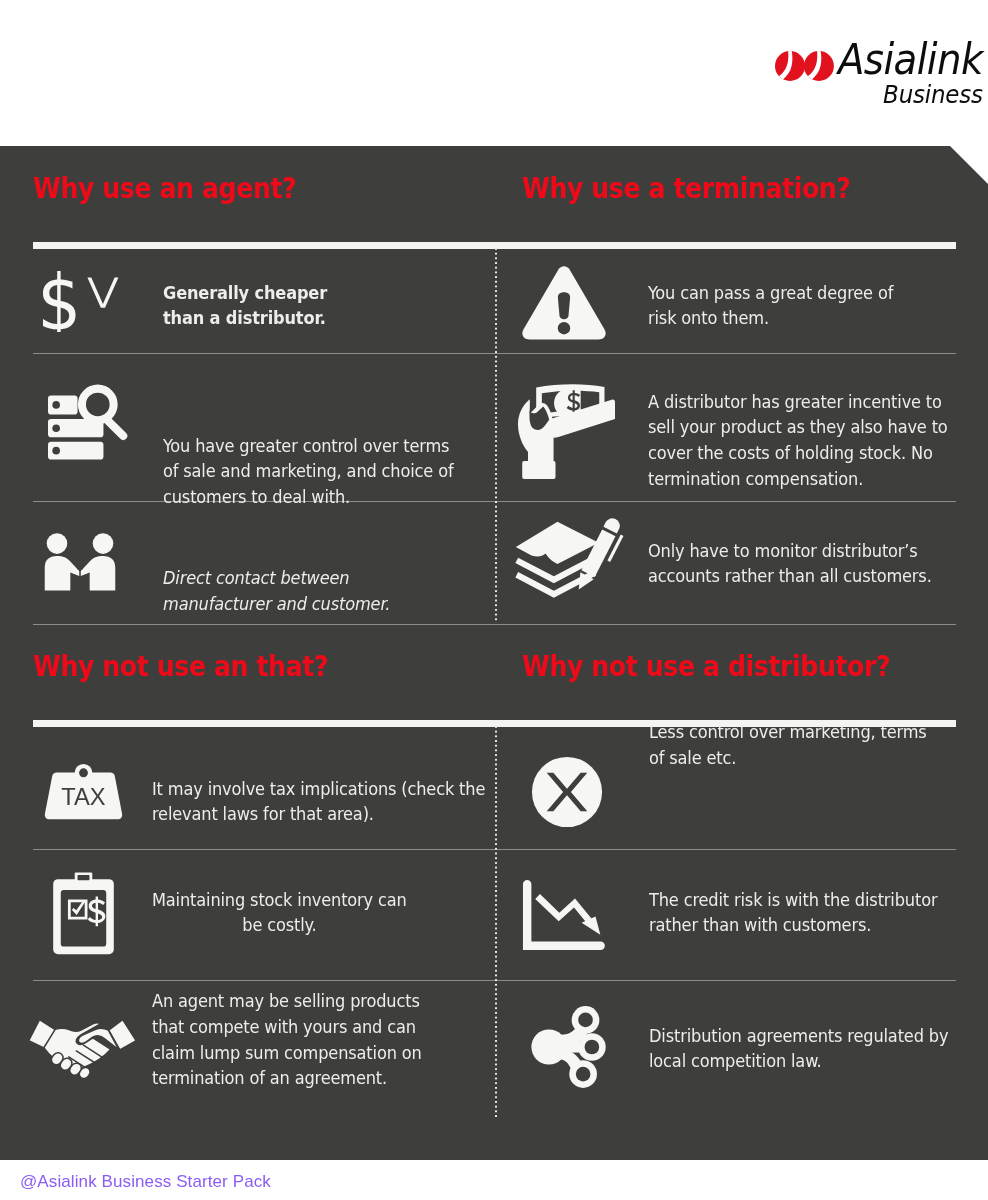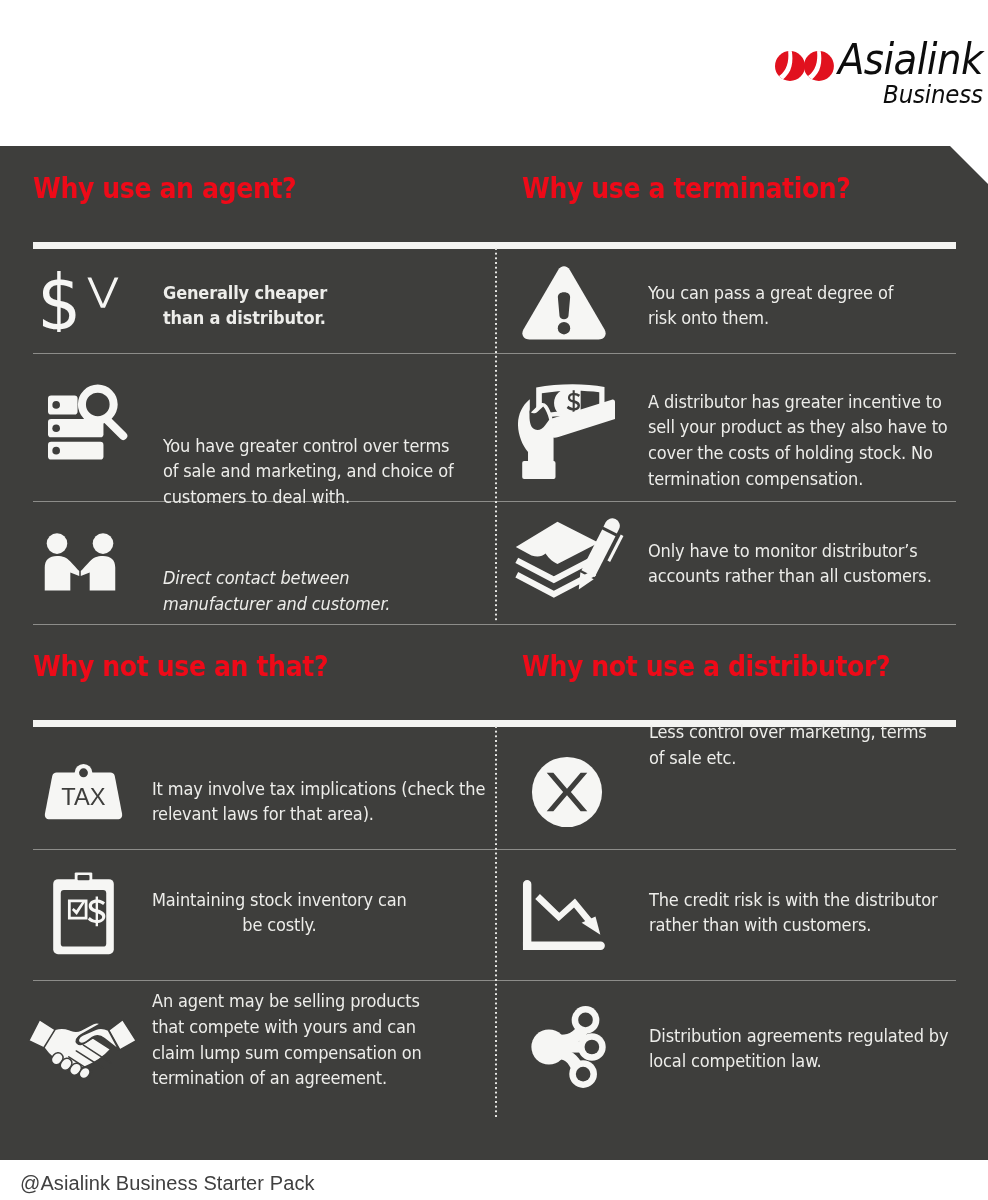--- a/index.html
+++ b/index.html
@@ -13,21 +13,21 @@
   .lmk{fill:#e1111e;}
   .logo-words{margin-left:4px;margin-top:-13px;}
   .logo-title{font-family:"DejaVu Sans Condensed","DejaVu Sans",sans-serif;font-size:43px;line-height:43px;
               color:#0d0d0d;letter-spacing:-0.6px;font-style:oblique 12deg;}
   .logo-sub{font-family:"DejaVu Sans Condensed","DejaVu Sans",sans-serif;font-size:25.5px;line-height:26px;
             color:#0d0d0d;text-align:right;letter-spacing:-0.2px;font-style:oblique 12deg;}
   
   .panel{position:absolute;left:0;top:146px;width:988px;height:1014px;background:#3e3e3c;
      clip-path:polygon(0 0, 950px 0, 988px 38px, 988px 1014px, 0 1014px);}
   
-  .footer{position:absolute;left:20px;top:1172px;font-size:20px;color:#404040;letter-spacing:0.1px;}
+  .footer{position:absolute;left:20px;top:1172px;font-size:17px;color:#8b5cf6;letter-spacing:0.1px;}
   .sec-head{position:absolute;font-weight:bold;font-size:28px;color:#ee0a18;letter-spacing:-0.4px;
             font-family:"DejaVu Sans Condensed","DejaVu Sans",sans-serif;white-space:nowrap;}
   .rule-thick{position:absolute;left:33px;width:923px;height:7px;background:#f4f4f2;}
   .rule-thin{position:absolute;left:33px;width:923px;height:1px;background:#8d8d8a;}
   .vdots{position:absolute;left:495px;width:2px;
          background-image:linear-gradient(to bottom,#e8e8e5 0 2.3px, transparent 2.3px 4.7px);
          background-size:2px 4.7px;}
   .row-txt{position:absolute;font-size:18px;line-height:25.8px;color:#ededea;white-space:pre;
            letter-spacing:-0.15px;font-family:"DejaVu Sans Condensed","Liberation Sans",sans-serif;}
   .ic{position:absolute;fill:#f6f6f4;display:block;overflow:visible;}

